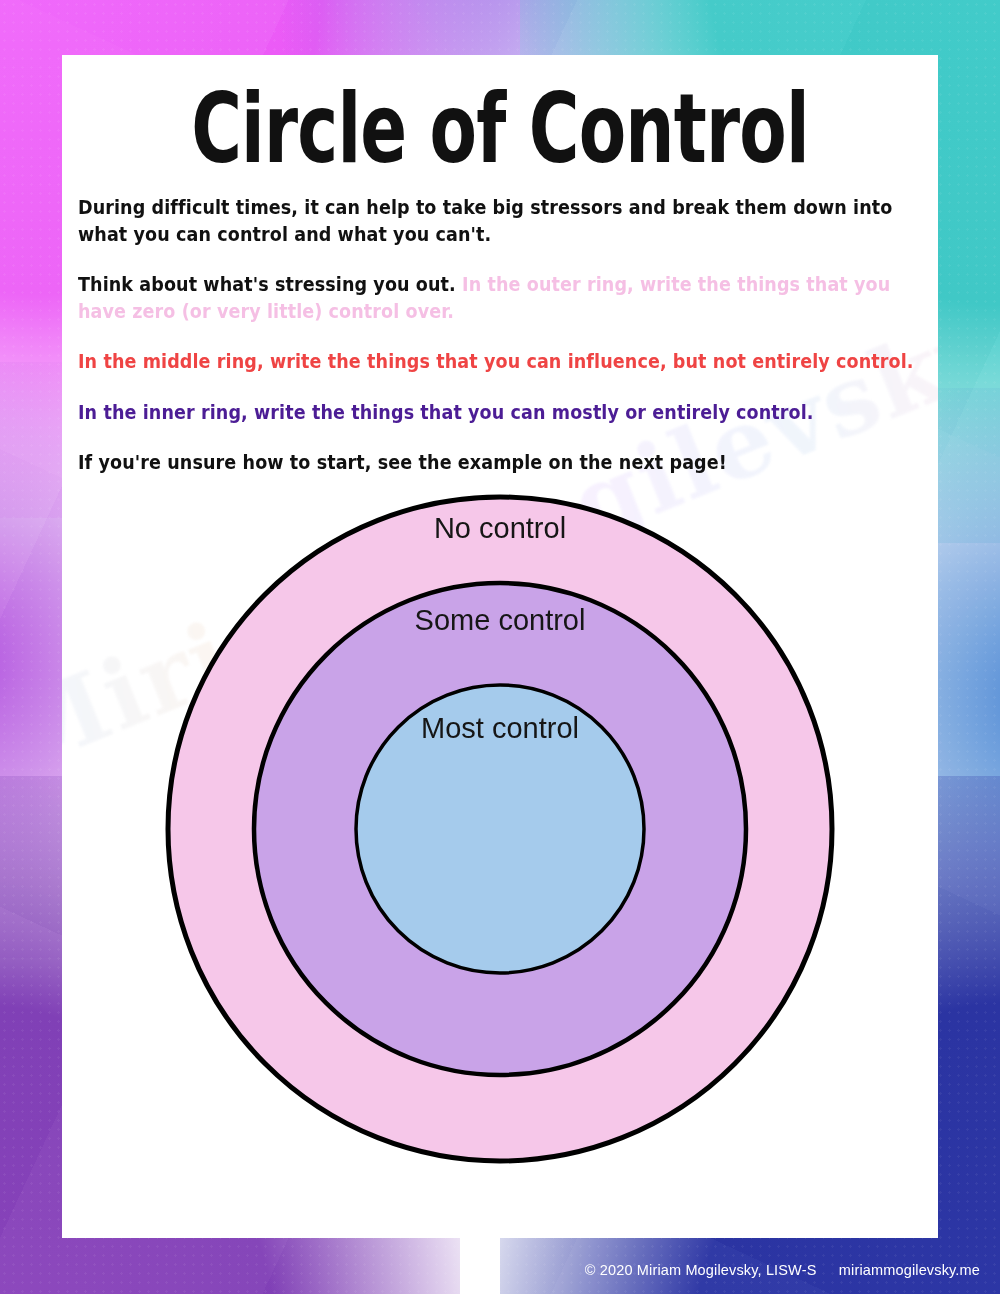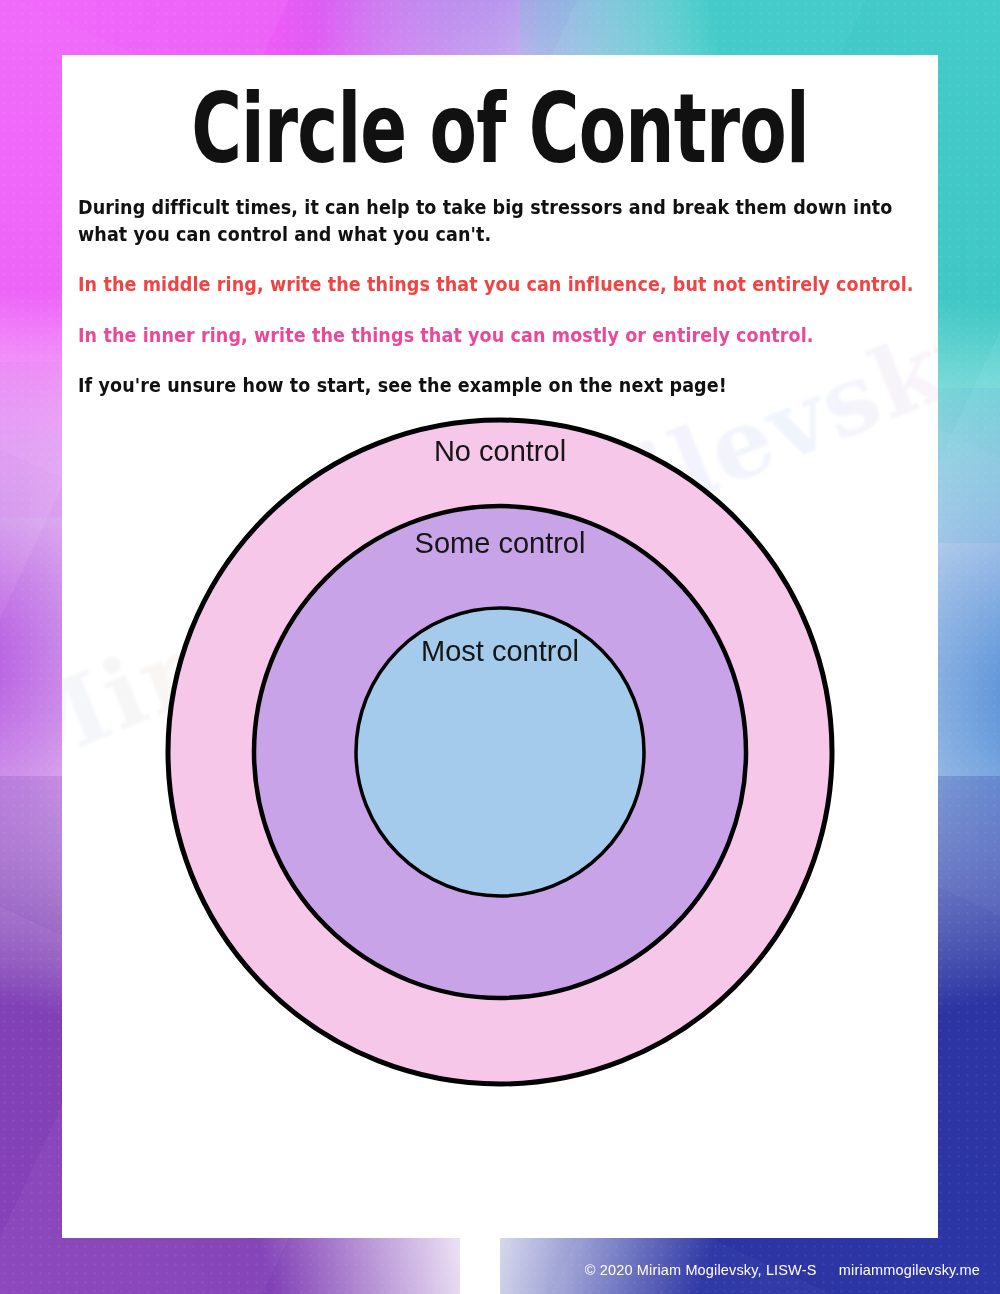--- a/index.html
+++ b/index.html
@@ -124,21 +124,21 @@
     font-family: "DejaVu Sans Condensed", "Liberation Sans Narrow", "Liberation Sans", sans-serif;
     font-weight: bold;
     font-size: 19.5px;
     line-height: 1.36;
     color: #111111;
     letter-spacing: .1px;
   }
   .para:last-child { margin-bottom: 16px; }
   .tone-outer  { color: #f5bfe4; }
   .tone-middle { color: #ef4444; }
-  .tone-inner  { color: #ec4899; }
+  .tone-inner  { color: #4c1d95; }
 
   
   #diagram-wrap {
     position: relative;
     margin-top: 14px;
     height: 700px;
   }
   #diagram {
     position: absolute;
     left: 50%;
@@ -186,20 +186,21 @@
     <div id="watermark">Miriam Mogilevsky</div>
 
     <div id="card-inner">
 
       <h1 id="title">Circle of Control</h1>
 
       <div id="body-copy">
 
         <p class="para">During difficult times, it can help to take big stressors and break them down into what you can control and what you can't.</p>
 
+        <p class="para"><span>Think about what's stressing you out.</span><span class="tone-outer"> In the outer ring, write the things that you have zero (or very little) control over.</span></p>
 
         <p class="para tone-middle">In the middle ring, write the things that you can influence, but not entirely control.</p>
 
         <p class="para tone-inner">In the inner ring, write the things that you can mostly or entirely control.</p>
 
         <p class="para">If you're unsure how to start, see the example on the next page!</p>
 
       </div>
 
       <div id="diagram-wrap">

